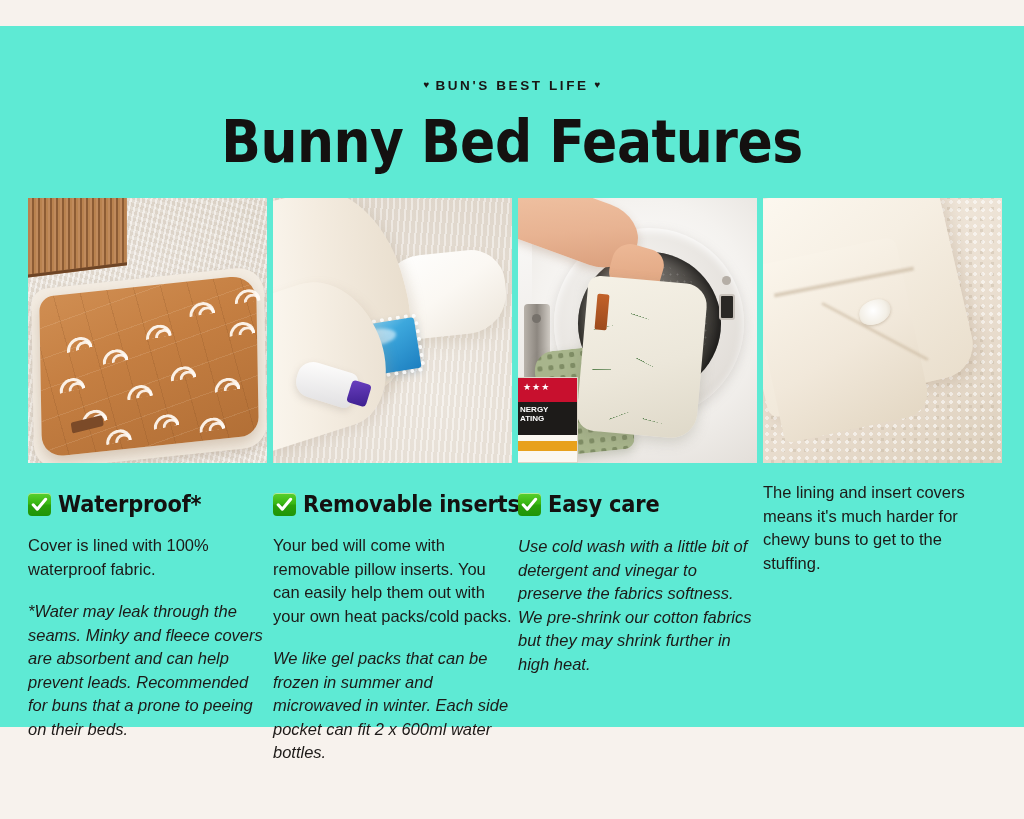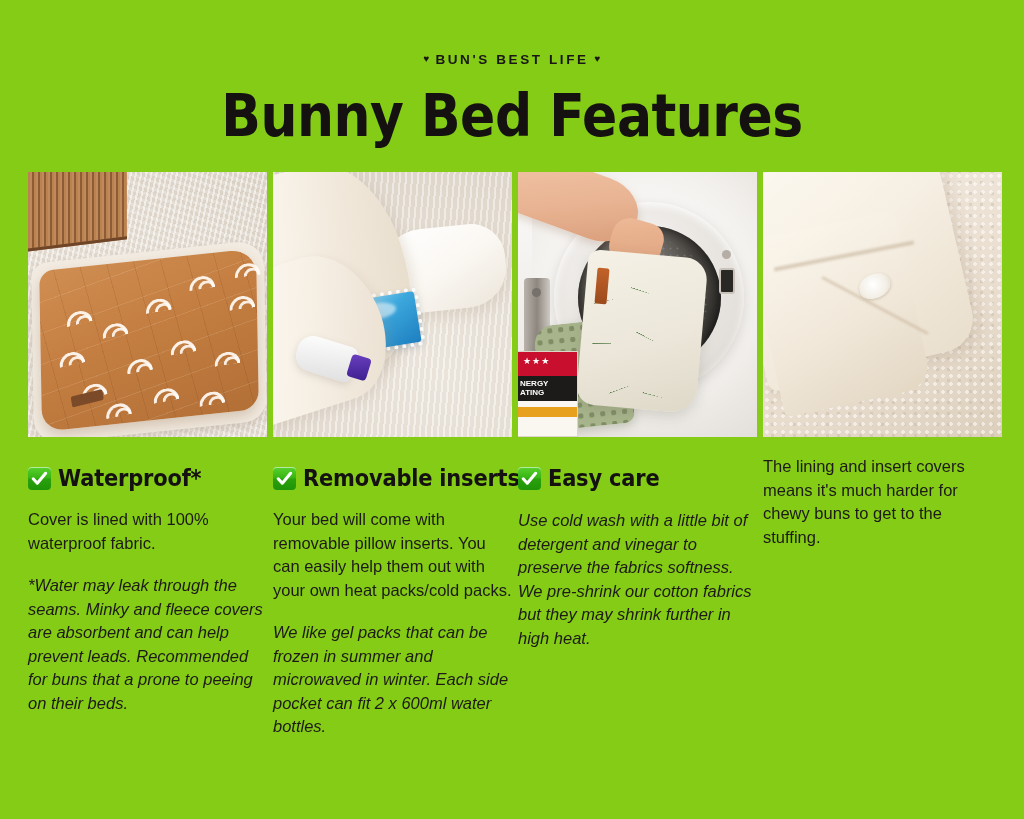--- a/index.html
+++ b/index.html
@@ -8,22 +8,23 @@
     width: 1024px;
     height: 819px;
     background: #f7f2ed;
     font-family: "Liberation Sans", sans-serif;
     overflow: hidden;
   }
 
   .page {
     position: relative;
     width: 1024px;
-    height: 819px;
-    background: #84cc16;
+    height: 701px;
+    background: #5eead4;
+    margin-top: 26px;
   }
 
   
   .kicker {
     position: absolute;
     top: 52px;
     left: 0;
     width: 1024px;
     text-align: center;
     font-family: "Liberation Sans", sans-serif;
@@ -236,21 +237,21 @@
       background: #a8b58c; border-radius: 20px 14px 10px 18px; transform: rotate(-6deg);
       background-image: radial-gradient(circle, rgba(120,134,94,.85) 2.6px, transparent 3px);
       background-size: 11px 11px; box-shadow: 0 4px 10px rgba(110,120,90,.3); }
   .redtag { position: absolute; left: 78px; top: 96px; width: 12px; height: 36px;
       background: linear-gradient(#c2622a,#9c4a1c); transform: rotate(5deg); border-radius:2px; }
   .energy { position: absolute; left: -2px; bottom: 0; width: 62px; height: 86px;
       background: #faf7f0; border: 1px solid #ddd6c9; }
   .energy-top { height: 24px; background: #c8102e; position: relative; }
   .energy-stars { position:absolute; left:6px; top:4px; color:#fff; font-size:9px; letter-spacing:1px; }
   .energy-black { background:#1d1b19; color:#fff; font-family:"Liberation Sans",sans-serif;
-      font-size:8px; font-weight:bold; padding:3px 3px 4px; line-height:9px; }
+      font-size:8px; font-weight:bold; padding:3px 3px 12px; line-height:9px; }
   .energy-body { font-size:5px; line-height:6px; color:#4a443c; padding:3px; }
   .energy-bot { height:10px; background:#e8a11c; }
 
   
   .fleece { position: absolute; inset: 0; background: linear-gradient(150deg,#f4ece1,#e8dccd 65%,#dccfbc); }
   .fleece-tex { position: absolute; inset: 0;
       background-image:
         radial-gradient(circle, rgba(255,255,255,.55) 1.6px, transparent 2px),
         radial-gradient(circle, rgba(190,176,155,.35) 1.4px, transparent 1.8px);
       background-size: 8px 8px, 11px 11px; background-position: 0 0, 4px 5px; }

